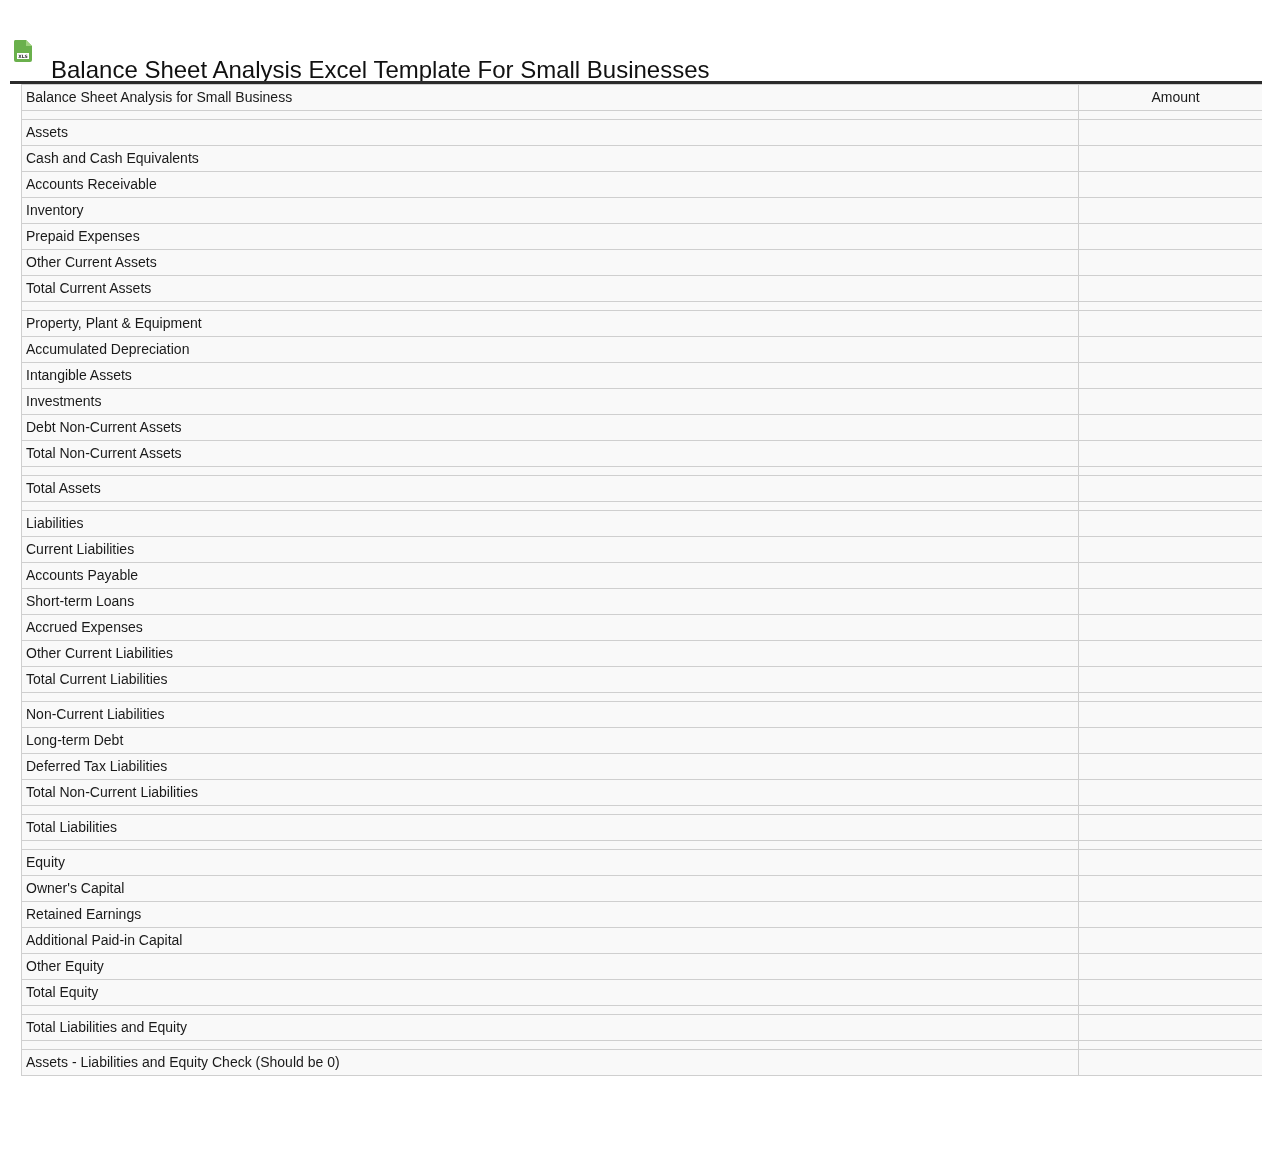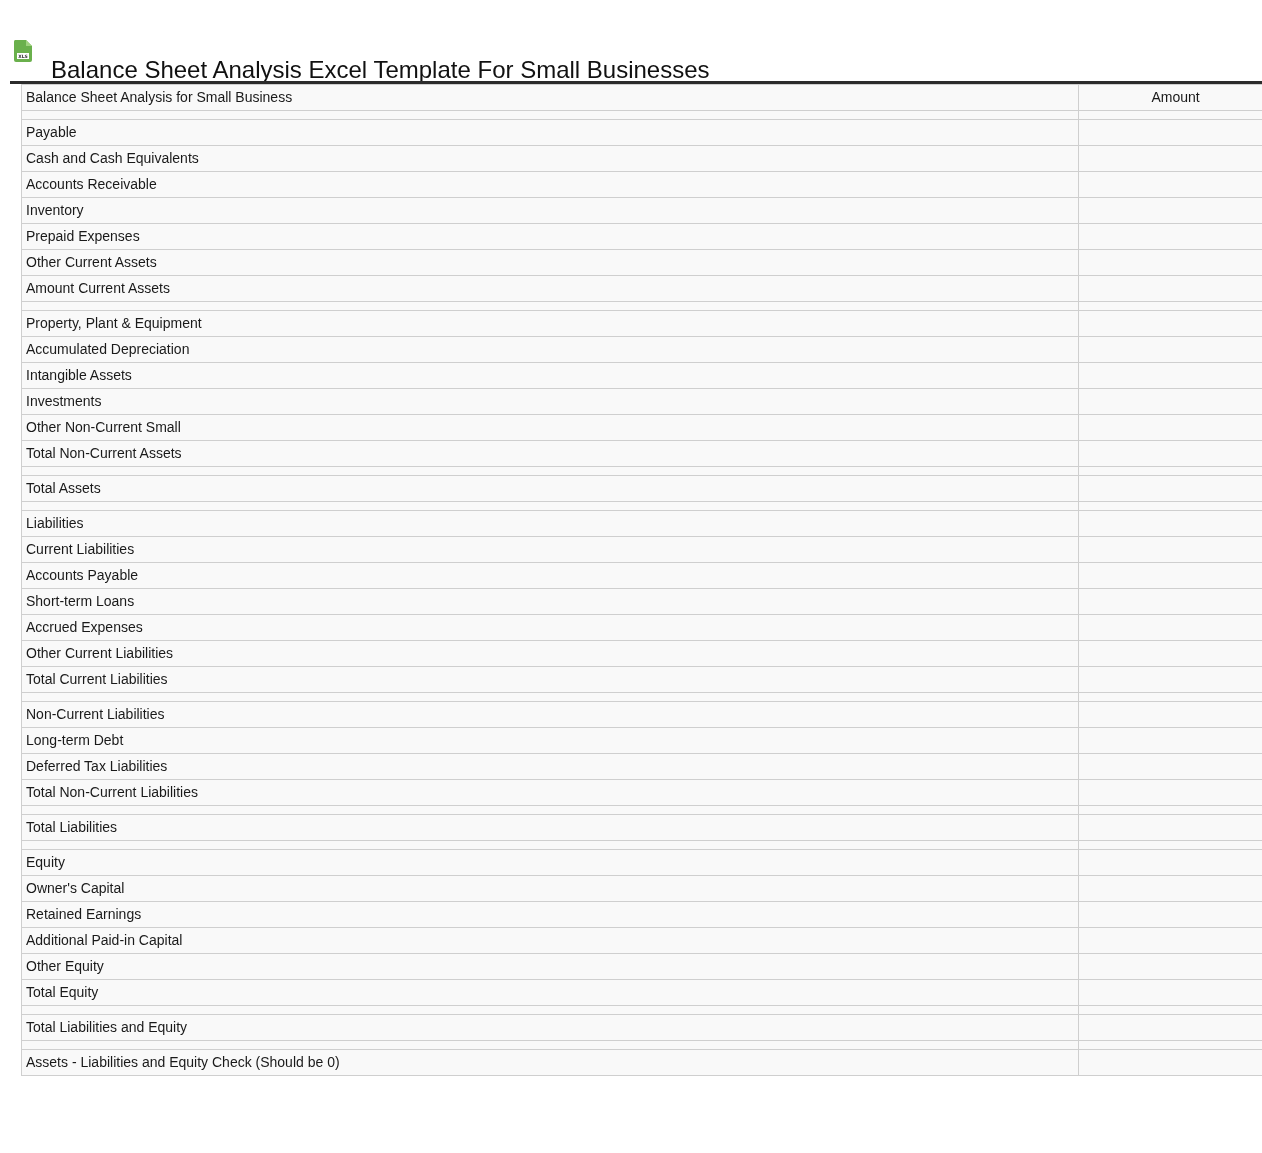--- a/index.html
+++ b/index.html
@@ -34,21 +34,21 @@
         <td class="c1">Balance Sheet Analysis for Small Business</td>
         <td class="c2">Amount</td>
       </tr>
     </thead>
     <tbody id="tbody">
         <tr class="spacer">
           <td class="c1"></td>
           <td class="c2"></td>
         </tr>
         <tr>
-          <td class="c1">Payable</td>
+          <td class="c1">Assets</td>
           <td class="c2"></td>
         </tr>
         <tr>
           <td class="c1">Cash and Cash Equivalents</td>
           <td class="c2"></td>
         </tr>
         <tr>
           <td class="c1">Accounts Receivable</td>
           <td class="c2"></td>
         </tr>
@@ -58,21 +58,21 @@
         </tr>
         <tr>
           <td class="c1">Prepaid Expenses</td>
           <td class="c2"></td>
         </tr>
         <tr>
           <td class="c1">Other Current Assets</td>
           <td class="c2"></td>
         </tr>
         <tr>
-          <td class="c1">Amount Current Assets</td>
+          <td class="c1">Total Current Assets</td>
           <td class="c2"></td>
         </tr>
         <tr class="spacer">
           <td class="c1"></td>
           <td class="c2"></td>
         </tr>
         <tr>
           <td class="c1">Property, Plant &amp; Equipment</td>
           <td class="c2"></td>
         </tr>
@@ -82,21 +82,21 @@
         </tr>
         <tr>
           <td class="c1">Intangible Assets</td>
           <td class="c2"></td>
         </tr>
         <tr>
           <td class="c1">Investments</td>
           <td class="c2"></td>
         </tr>
         <tr>
-          <td class="c1">Other Non-Current Small</td>
+          <td class="c1">Debt Non-Current Assets</td>
           <td class="c2"></td>
         </tr>
         <tr>
           <td class="c1">Total Non-Current Assets</td>
           <td class="c2"></td>
         </tr>
         <tr class="spacer">
           <td class="c1"></td>
           <td class="c2"></td>
         </tr>

